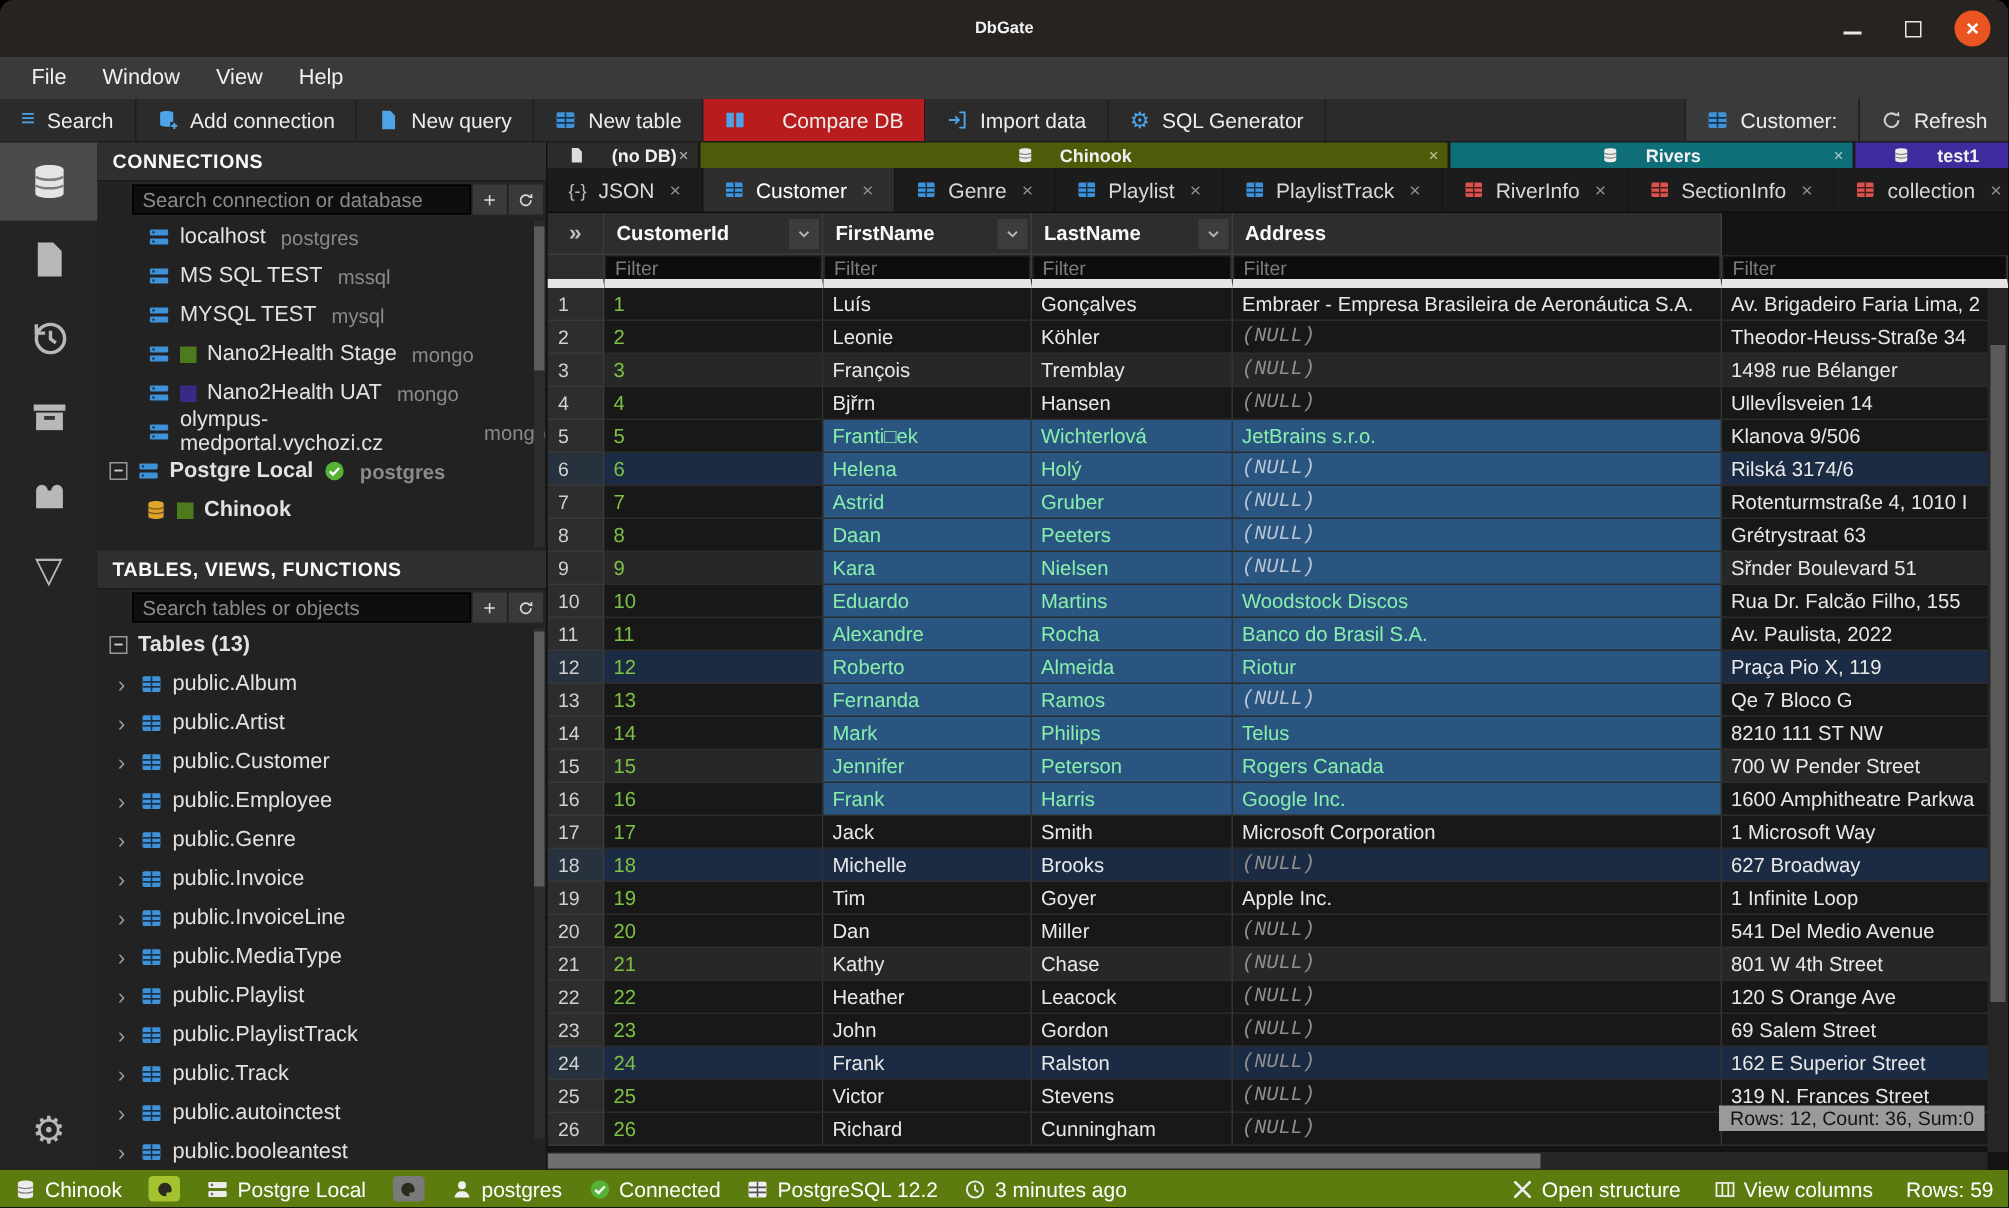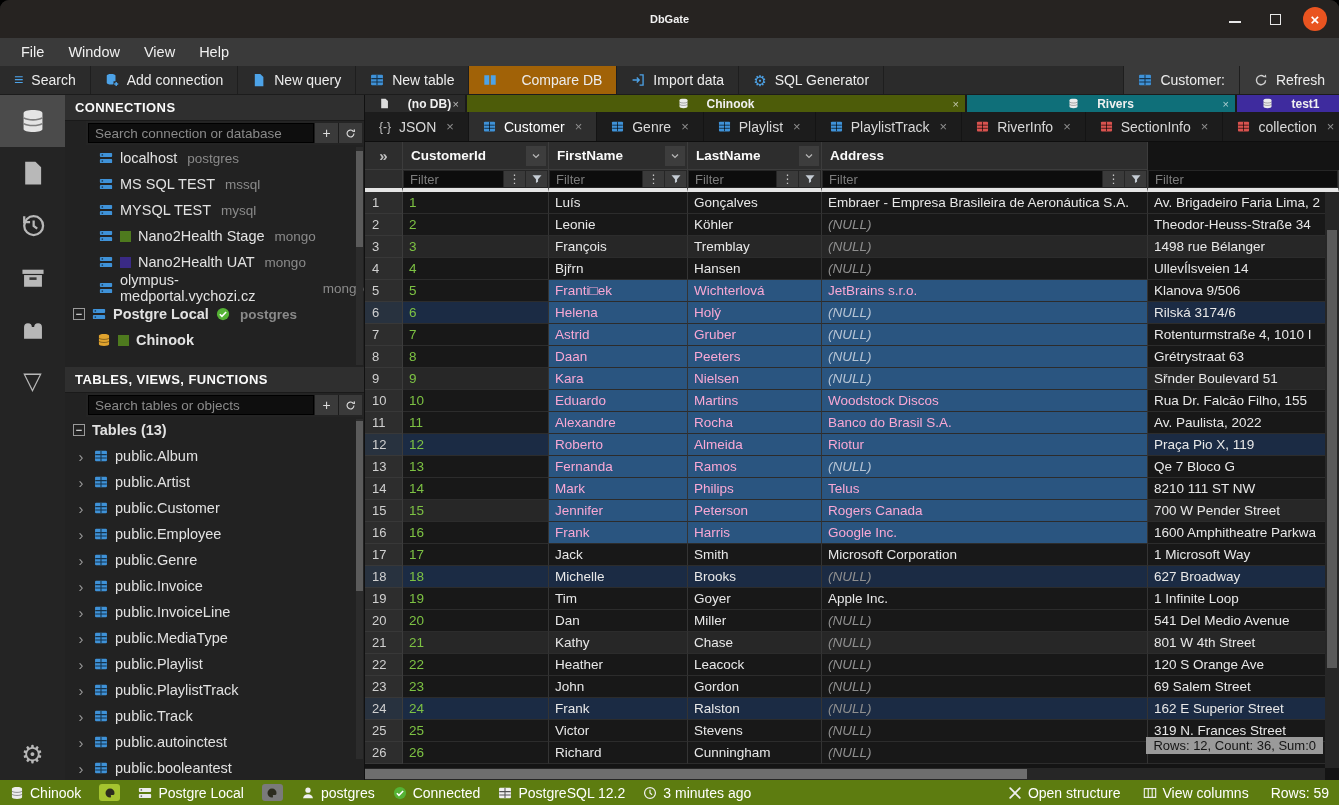--- a/index.html
+++ b/index.html
@@ -21,21 +21,21 @@
   .wbtn.close { background:#e95420; border-radius:50%; color:#fff; font-size:15px; font-weight:bold; }
 
   
   .menubar { height:28px; background:#3a3a3a; display:flex; align-items:center; padding-left:10px; gap:2px; flex:none; }
   .menu-item { padding:2px 11px; font-size:14.5px; color:#f0f0f0; }
 
   
   .toolbar { height:29px; background:#2b2b2b; display:flex; align-items:stretch; flex:none; border-bottom:1px solid #1c1c1c; }
   .tb-btn { display:flex; align-items:center; gap:8px; padding:0 14px; font-size:14px; color:#ececec;
             border-right:1px solid #1e1e1e; white-space:nowrap; }
-  .tb-btn.hl { background:#a16207;gap:24px; }
+  .tb-btn.hl { background:#b91c1c;gap:24px; }
   .tb-spacer { flex:1; }
   .tb-right .tb-btn { background:#3a3a3a; border-left:1px solid #1e1e1e; border-right:none; }
 
   
   .main { flex:1; display:flex; min-height:0; }
 
   
   .rail { width:65px; background:#242424; display:flex; flex-direction:column; align-items:stretch; flex:none; }
   .rail-item { height:52px; display:flex; align-items:center; justify-content:center; color:#b8b8b8; }
   .rail-item svg { width:26px; height:26px; fill:currentColor; }
@@ -89,39 +89,39 @@
   .g-row { display:grid; grid-template-columns:38px 146px 139px 134px 326px 1fr; }
   .g-head { height:28px; }
   .g-hcell { background:#2d2d2d; border-right:1px solid #3c3c3c; border-bottom:1px solid #3c3c3c;
              display:flex; align-items:center; font-weight:bold; font-size:13.5px; color:#fafafa; padding:0 2px 0 8px; overflow:hidden; }
   .g-hcell .hname { flex:1; overflow:hidden; white-space:nowrap; }
   .hdrop { width:20px; height:20px; background:#3d3d3d; display:flex; align-items:center; justify-content:center; flex:none; }
   .hdrop svg { width:12px; height:12px; fill:none; stroke:#b8b8b8; stroke-width:1.6; }
   .g-corner { background:#2d2d2d; border-right:1px solid #3c3c3c; border-bottom:1px solid #3c3c3c;
               display:flex; align-items:center; justify-content:center; color:#c0c0c0; font-size:15px; font-weight:bold; }
   .g-filter { height:22px; }
-  .g-fcell { background:#262626; border-right:1px solid #3c3c3c; border-bottom:4px solid #e5e5e5;
-             display:flex; align-items:stretch; padding:1px; gap:1px; overflow:hidden; }
+  .g-fcell { background:#262626; border-right:1px solid #3c3c3c; border-bottom:6px solid #e5e5e5;
+             display:flex; align-items:stretch; padding:1px; gap:1px; overflow:hidden;flex-direction:column; }
   .g-fcell input { flex:1; background:#0d0d0d; border:none; color:#ddd; font-size:13px; padding:0 6px; min-width:0;
                    font-family:"Liberation Sans",sans-serif; }
   .g-fcell input::placeholder { color:#7d7d7d; }
   .fbtn { width:21px; background:#3a3a3a; display:flex; align-items:center; justify-content:center; color:#c8c8c8; font-size:12px; flex:none; }
   .fbtn svg { width:12px; height:12px; fill:#c5ccd4; }
   .g-datarow { height:22px; }
   .g-num { background:#2d2d2d; border-right:1px solid #3c3c3c; border-bottom:1px solid #383838;
            font-size:13px; color:#d0d0d0; padding:0 0 0 7px; display:flex; align-items:center; }
   .g-cell { border-right:1px solid #343434; border-bottom:1px solid #2c2c2c; font-size:13.5px; color:#e8e8e8;
             padding:0 6px; display:flex; align-items:center; white-space:nowrap; overflow:hidden; }
   .g-cell.idcell { color:#7dc243; }
-  .g-cell.nullv { color:#8f8f8f; font-style:italic; }
+  .g-cell.nullv { color:#8f8f8f; font-style:italic;font-family:Liberation Mono, monospace; }
   .rowdark  .g-cell { background:#181818; }
   .rowzebra .g-cell { background:#272727; }
   .rownavy  .g-cell { background:#1b2b44; }
   .rownavy  .g-num  { background:#28323f; }
-  .g-cell.sel { background:#2a5580 !important; color:#f9a8d4; }
+  .g-cell.sel { background:#2a5580 !important; color:#86efac; }
   .g-cell.sel.nullv { color:#b6c4d4; }
   .sel-badge { position:absolute; right:16px; bottom:26px; background:#9a9a9a; color:#141414;
                font-size:13px; padding:1px 7px; z-index:5; }
   .hscroll { position:absolute; left:0; right:14px; bottom:0; height:12px; background:#262626; }
   .hthumb { position:absolute; left:0; top:1px; height:10px; width:662px; background:#6e6e6e; }
   .vscroll { position:absolute; right:0; top:50px; bottom:12px; width:14px; background:#262626; }
   .vthumb { position:absolute; left:2px; top:38px; width:10px; height:438px; background:#5a5a5a; }
 
   
   .statusbar { height:25px; background:#5d7c10; display:flex; align-items:center; padding:0 10px; gap:20px;

